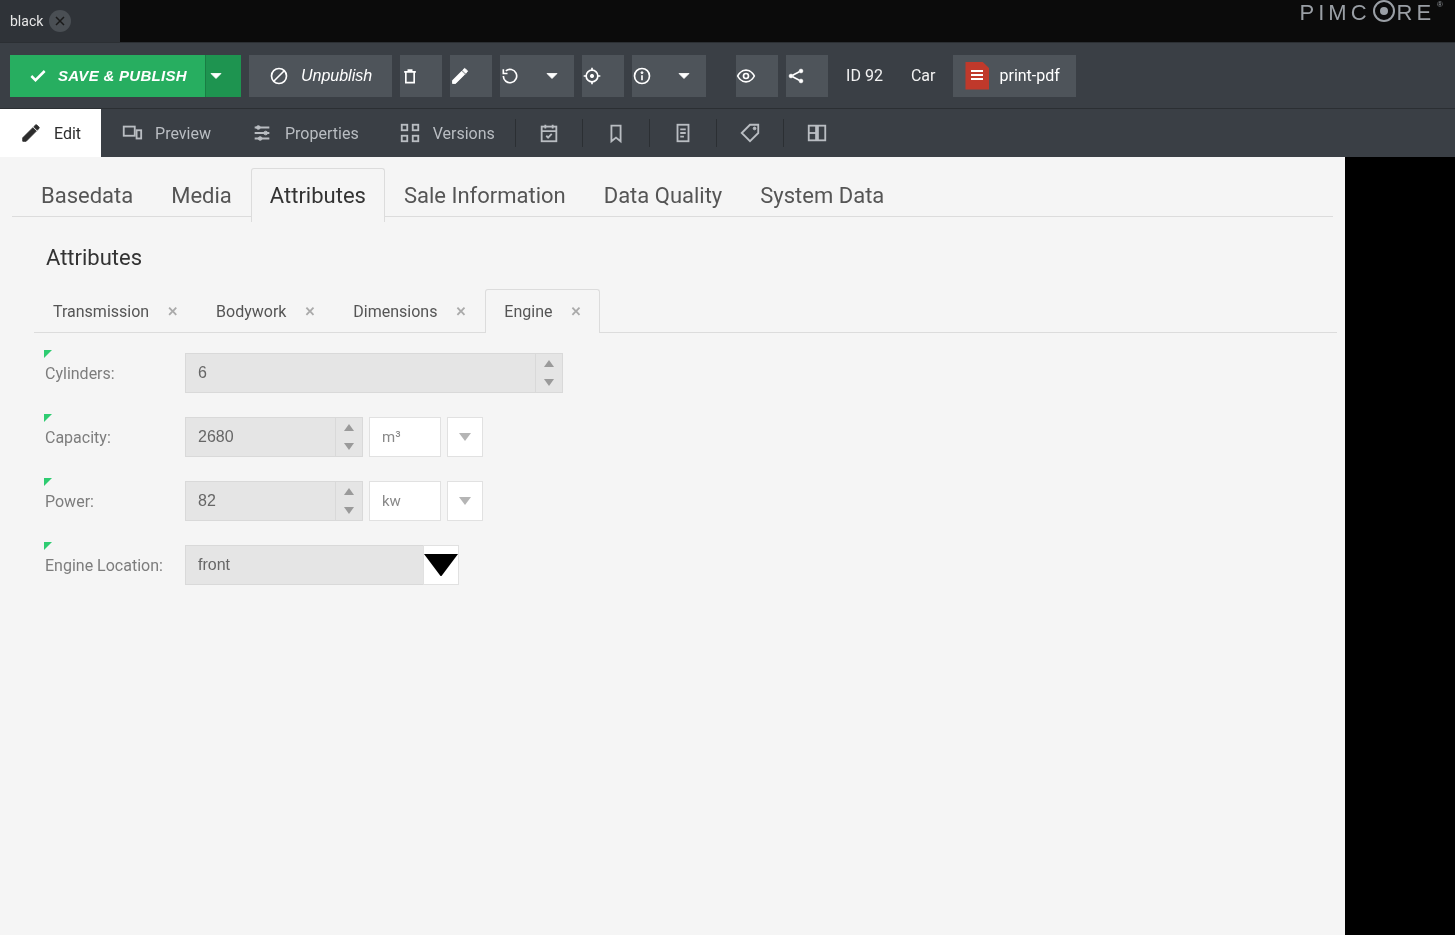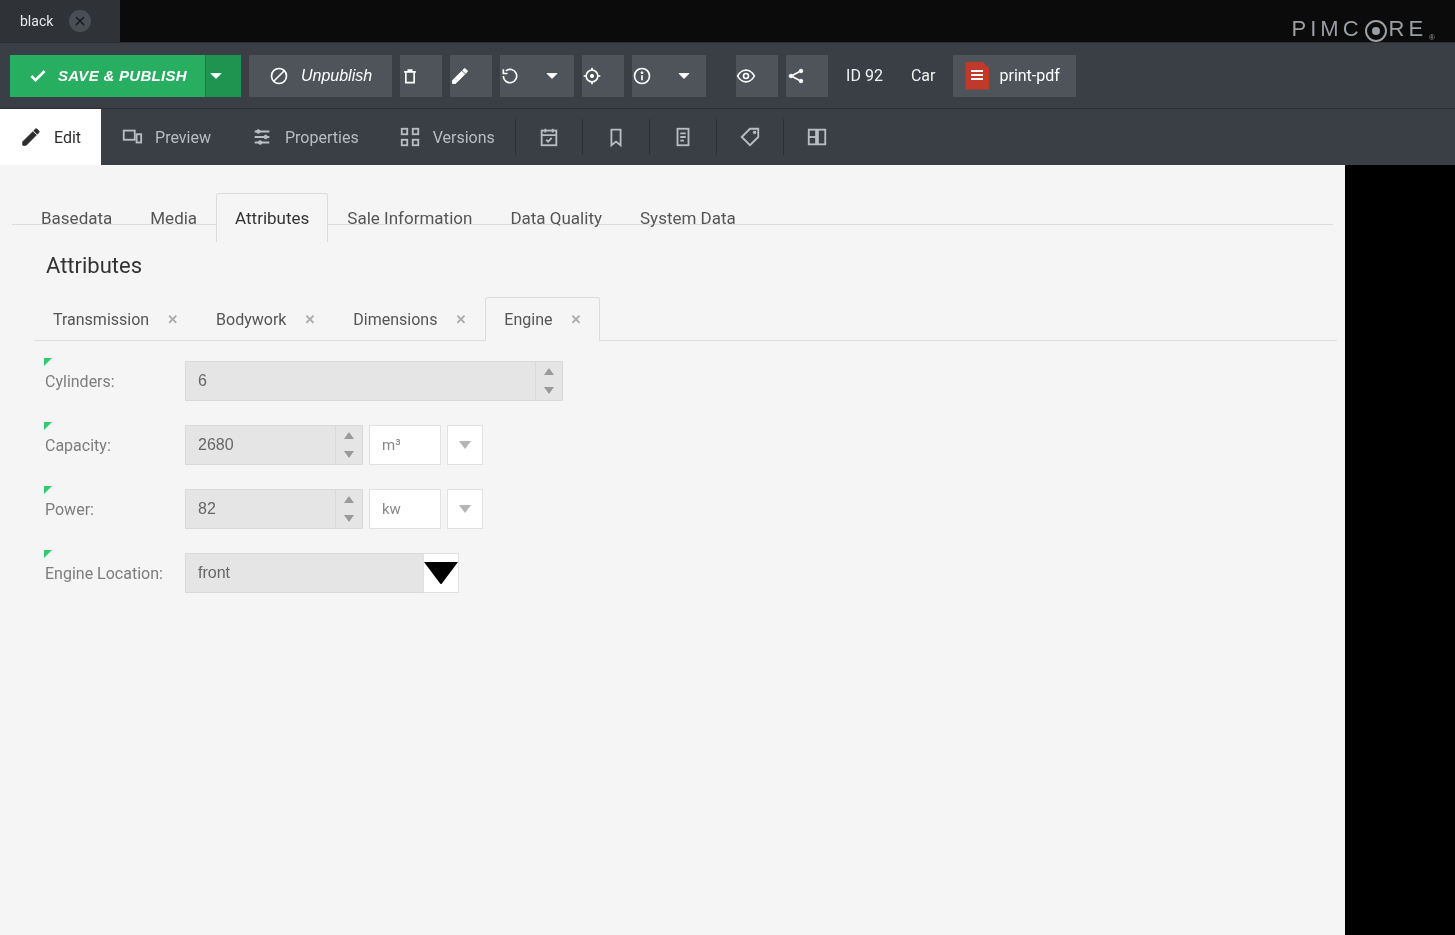--- a/index.html
+++ b/index.html
@@ -1,52 +1,52 @@
 <!DOCTYPE html>
 <html><head>
 <meta charset="utf-8">
 <style>
   * { box-sizing: border-box; margin: 0; padding: 0; }
   html, body { width: 1455px; height: 935px; font-family: -apple-system, BlinkMacSystemFont, "Segoe UI", Roboto, "Helvetica Neue", Arial, sans-serif; background:#000; overflow:hidden; }
   .app { display:flex; flex-direction:column; width:100%; height:100%; }
   
   .tabstrip { height:42px; background:#0b0b0b; display:flex; align-items:stretch; position:relative; }
-  .doc-tab { display:flex; align-items:center; gap:10px; padding:0 14px 0 10px; background:#2f3338; min-width:120px; }
+  .doc-tab { display:flex; align-items:center; padding:0 14px 0 10px; background:#2f3338; min-width:120px; }
   .doc-tab .car-icon { color:#e74c3c; font-size:18px; display:flex; align-items:center;}
   .doc-tab .label { color:#e7e7e7; font-size:14px; }
   .doc-tab .close { width:22px; height:22px; border-radius:50%; background:#4a4f54; display:flex; align-items:center; justify-content:center; color:#1a1a1a; margin-left:6px; cursor:pointer;}
-  .brand { position:absolute; right:20px; top:0; height:42px; display:flex; align-items:flex-end; color:#9a9fa5; letter-spacing:4px; font-weight:300; font-size:22px; font-family: "Segoe UI", Arial, sans-serif;}
+  .brand { position:absolute; right:12px; top:0; height:42px; display:flex; align-items:flex-start; color:#9a9fa5; letter-spacing:4px; font-weight:300; font-size:22px; font-family: "Segoe UI", Arial, sans-serif;}
   .brand .o { display:inline-flex; width:22px; height:22px; border:2px solid #9a9fa5; border-radius:50%; align-items:center; justify-content:center; margin:0 2px;}
   .brand .o::after{ content:""; width:8px; height:8px; background:#9a9fa5; border-radius:50%;}
   .brand sup{ font-size:8px; margin-left:2px; letter-spacing:0;}
   
   .toolbar { height:66px; background:#3a3f45; display:flex; align-items:center; padding:0 10px; gap:8px; border-top:1px solid #2b2f33;}
   .btn { height:42px; display:inline-flex; align-items:center; justify-content:flex-start; background:#4e545a; color:#fff; border:none; cursor:pointer;font-style:italic; }
   .btn.icon { width:42px; }
   .btn svg { width:20px; height:20px; fill:#fff; stroke:#fff; }
   .group { display:flex; }
   .save-btn { background:#27ae60; color:#fff; font-weight:600; padding:0 18px; gap:10px; font-size:15px; letter-spacing:0.3px;}
   .save-caret { background:#1e9450; width:36px; border-left:1px solid rgba(0,0,0,0.15);}
   .unpub { padding:0 20px; gap:12px; font-size:16px; background:#4e545a;}
   .tool-text { color:#f2f2f2; font-size:16px; padding:0 10px; display:inline-flex; align-items:center; height:42px;}
   .pdf-pill { display:inline-flex; align-items:center; height:42px; background:#4e545a; padding:0 16px 0 12px; gap:10px; color:#fff; font-size:16px; cursor:pointer;}
   .pdf-icon { width:24px; height:28px; background:#c0392b; position:relative; display:block; clip-path: polygon(0 0, 70% 0, 100% 25%, 100% 100%, 0 100%);}
   .pdf-icon::after { content:""; position:absolute; left:6px; right:6px; top:12px; height:2px; background:#fff; box-shadow:0 4px 0 #fff, 0 -4px 0 #fff;}
   
-  .subbar { height:57px; background:#3a3f45; display:flex; align-items:stretch; border-top:1px solid #2b2f33;}
+  .subbar { height:49px; background:#3a3f45; display:flex; align-items:stretch; border-top:1px solid #2b2f33;}
   .sub-item { display:flex; align-items:center; gap:12px; padding:0 20px; color:#b9bdc2; font-size:16px; cursor:pointer; position:relative;}
   .sub-item.active { background:#fff; color:#2c2c2c;}
   .sub-item svg { width:22px; height:22px; fill:currentColor; stroke:currentColor;}
   .sub-item.icononly { padding:0 22px;}
   .sub-sep { width:1px; background:#2b2f33; margin:10px 0;}
   
   .content { flex:1; background:#f5f5f5; overflow:auto; padding:0 0 20px 0; border-right:110px solid #000;}
   .content-inner { background:#f5f5f5; width:100%; }
   .primary-tabs { display:flex; border-bottom:1px solid #dcdcdc; padding:0 10px; margin:0 12px; align-items:flex-end; height:60px;}
-  .ptab { padding:14px 18px; color:#555; font-size:17px; cursor:pointer; border:1px solid transparent; border-bottom:none; position:relative; top:18px;}
+  .ptab { padding:14px 18px; color:#555; font-size:22px; cursor:pointer; border:1px solid transparent; border-bottom:none; position:relative; top:6px;}
   .ptab.active { background:#f5f5f5; border-color:#dcdcdc; color:#333; border-radius:3px 3px 0 0;}
   .section-title { font-size:22px; color:#333; padding:28px 0 6px 46px; font-weight:400;}
   .sub-tabs-wrap { margin:12px 8px 0 34px; border-bottom:1px solid #dcdcdc; display:flex; align-items:flex-end;}
   .stab { padding:12px 18px; color:#555; font-size:16px; cursor:pointer; border:1px solid transparent; border-bottom:none; position:relative; top:1px; display:flex; align-items:center; gap:14px;}
   .stab .x { color:#aaa; font-weight:bold; font-size:13px; cursor:pointer; margin-left:4px;}
   .stab.active { background:#f5f5f5; border-color:#dcdcdc; border-radius:3px 3px 0 0;}
   
   .form { padding:20px 0 0 45px; display:grid; grid-template-columns: 140px auto; row-gap:24px; align-items:center; font-size:16px; color:#7d7d7d; max-width:700px;}
   .fld-label { position:relative; align-self:center;}
   .fld-label::before { content:""; position:absolute; left:-1px; top:-14px; width:0; height:0; border-style:solid; border-width:8px 8px 0 0; border-color:#2ecc71 transparent transparent transparent;}

